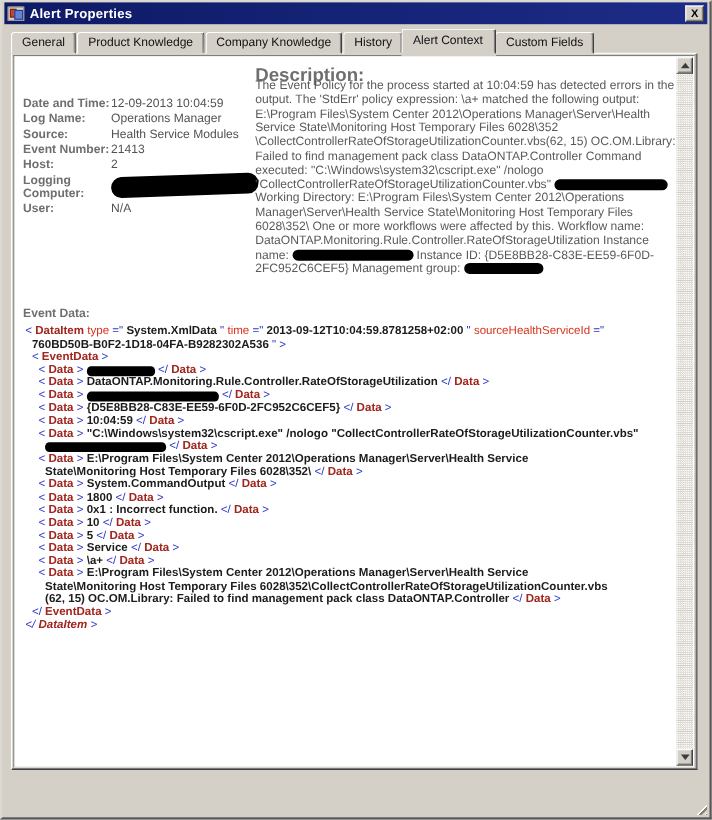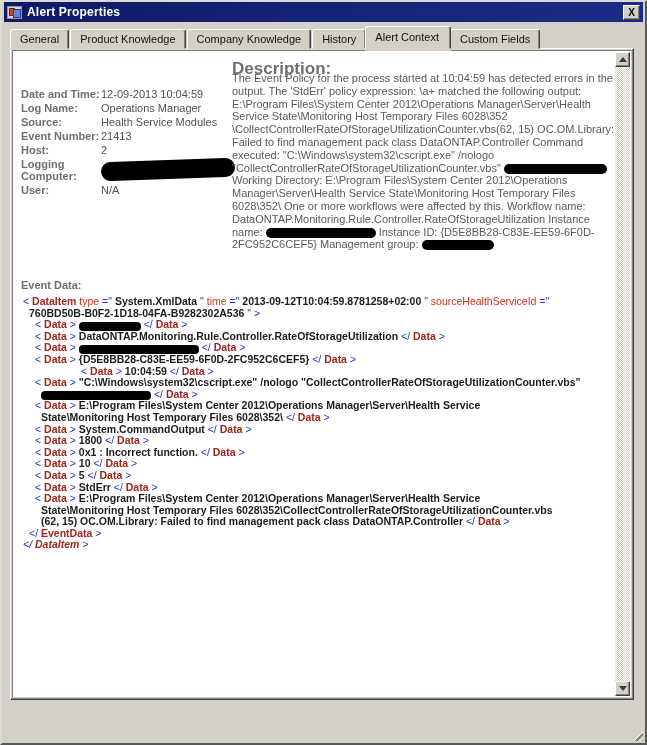--- a/index.html
+++ b/index.html
@@ -129,35 +129,37 @@
           </div>
         </div>
 
       <div class="desc-label">Description:</div>
       <div class="desc">The Event Policy for the process started at 10:04:59 has detected errors in the output. The 'StdErr' policy expression: \a+ matched the following output: E:\Program Files\System Center 2012\Operations Manager\Server\Health Service State\Monitoring Host Temporary Files 6028\352 \CollectControllerRateOfStorageUtilizationCounter.vbs(62, 15) OC.OM.Library: Failed to find management pack class DataONTAP.Controller Command executed: "C:\Windows\system32\cscript.exe" /nologo "CollectControllerRateOfStorageUtilizationCounter.vbs" <span class="redact" style="width: 103px;"></span> Working Directory: E:\Program Files\System Center 2012\Operations Manager\Server\Health Service State\Monitoring Host Temporary Files 6028\352\ One or more workflows were affected by this. Workflow name: DataONTAP.Monitoring.Rule.Controller.RateOfStorageUtilization Instance name: <span class="redact" style="width: 110px;"></span> Instance ID: {D5E8BB28-C83E-EE59-6F0D-2FC952C6CEF5} Management group: <span class="redact" style="width: 72px;"></span></div>
 
       <div class="ed-label">Event Data:</div>
       <div class="xml">
           <div class="xline" style="padding-left: 10px;"><span class="tk-d">&lt; </span><span class="tk-e">DataItem</span><span class="tk-a"> type </span><span class="tk-d">=" </span><span class="tk-t">System.XmlData</span><span class="tk-d"> " </span><span class="tk-a">time </span><span class="tk-d">=" </span><span class="tk-t">2013-09-12T10:04:59.8781258+02:00</span><span class="tk-d"> " </span><span class="tk-a">sourceHealthServiceId </span><span class="tk-d">="</span></div>
           <div class="xline" style="padding-left: 16px;"><span class="tk-t">760BD50B-B0F2-1D18-04FA-B9282302A536 </span><span class="tk-d">" &gt;</span></div>
+          <div class="xline" style="padding-left: 16px;"><span class="tk-d">&lt; </span><span class="tk-e">EventData</span><span class="tk-d"> &gt;</span></div>
           <div class="xline" style="padding-left: 22px;"><span class="tk-d">&lt; </span><span class="tk-e">Data</span><span class="tk-d"> &gt; </span><span class="redact xr" style="width: 62px;"></span><span class="tk-d"> &lt;/ </span><span class="tk-e">Data</span><span class="tk-d"> &gt;</span></div>
           <div class="xline" style="padding-left: 22px;"><span class="tk-d">&lt; </span><span class="tk-e">Data</span><span class="tk-d"> &gt; </span><span class="tk-t">DataONTAP.Monitoring.Rule.Controller.RateOfStorageUtilization</span><span class="tk-d"> &lt;/ </span><span class="tk-e">Data</span><span class="tk-d"> &gt;</span></div>
           <div class="xline" style="padding-left: 22px;"><span class="tk-d">&lt; </span><span class="tk-e">Data</span><span class="tk-d"> &gt; </span><span class="redact xr" style="width: 120px;"></span><span class="tk-d"> &lt;/ </span><span class="tk-e">Data</span><span class="tk-d"> &gt;</span></div>
           <div class="xline" style="padding-left: 22px;"><span class="tk-d">&lt; </span><span class="tk-e">Data</span><span class="tk-d"> &gt; </span><span class="tk-t">{D5E8BB28-C83E-EE59-6F0D-2FC952C6CEF5}</span><span class="tk-d"> &lt;/ </span><span class="tk-e">Data</span><span class="tk-d"> &gt;</span></div>
-          <div class="xline" style="padding-left: 22px; margin-left: 46px;"><span class="tk-d">&lt; </span><span class="tk-e">Data</span><span class="tk-d"> &gt; </span><span class="tk-t">10:04:59</span><span class="tk-d"> &lt;/ </span><span class="tk-e">Data</span><span class="tk-d"> &gt;</span></div>
+          <div class="xline" style="padding-left: 22px;"><span class="tk-d">&lt; </span><span class="tk-e">Data</span><span class="tk-d"> &gt; </span><span class="tk-t">10:04:59</span><span class="tk-d"> &lt;/ </span><span class="tk-e">Data</span><span class="tk-d"> &gt;</span></div>
           <div class="xline" style="padding-left: 22px;"><span class="tk-d">&lt; </span><span class="tk-e">Data</span><span class="tk-d"> &gt; </span><span class="tk-t">"C:\Windows\system32\cscript.exe" /nologo "CollectControllerRateOfStorageUtilizationCounter.vbs"</span></div>
           <div class="xline" style="padding-left: 28px;"><span class="redact xr" style="width: 110px;"></span><span class="tk-d"> &lt;/ </span><span class="tk-e">Data</span><span class="tk-d"> &gt;</span></div>
           <div class="xline" style="padding-left: 22px;"><span class="tk-d">&lt; </span><span class="tk-e">Data</span><span class="tk-d"> &gt; </span><span class="tk-t">E:\Program Files\System Center 2012\Operations Manager\Server\Health Service</span></div>
           <div class="xline" style="padding-left: 28px;"><span class="tk-t">State\Monitoring Host Temporary Files 6028\352\</span><span class="tk-d"> &lt;/ </span><span class="tk-e">Data</span><span class="tk-d"> &gt;</span></div>
           <div class="xline" style="padding-left: 22px;"><span class="tk-d">&lt; </span><span class="tk-e">Data</span><span class="tk-d"> &gt; </span><span class="tk-t">System.CommandOutput</span><span class="tk-d"> &lt;/ </span><span class="tk-e">Data</span><span class="tk-d"> &gt;</span></div>
           <div class="xline" style="padding-left: 22px;"><span class="tk-d">&lt; </span><span class="tk-e">Data</span><span class="tk-d"> &gt; </span><span class="tk-t">1800</span><span class="tk-d"> &lt;/ </span><span class="tk-e">Data</span><span class="tk-d"> &gt;</span></div>
           <div class="xline" style="padding-left: 22px;"><span class="tk-d">&lt; </span><span class="tk-e">Data</span><span class="tk-d"> &gt; </span><span class="tk-t">0x1 : Incorrect function.</span><span class="tk-d"> &lt;/ </span><span class="tk-e">Data</span><span class="tk-d"> &gt;</span></div>
           <div class="xline" style="padding-left: 22px;"><span class="tk-d">&lt; </span><span class="tk-e">Data</span><span class="tk-d"> &gt; </span><span class="tk-t">10</span><span class="tk-d"> &lt;/ </span><span class="tk-e">Data</span><span class="tk-d"> &gt;</span></div>
           <div class="xline" style="padding-left: 22px;"><span class="tk-d">&lt; </span><span class="tk-e">Data</span><span class="tk-d"> &gt; </span><span class="tk-t">5</span><span class="tk-d"> &lt;/ </span><span class="tk-e">Data</span><span class="tk-d"> &gt;</span></div>
-          <div class="xline" style="padding-left: 22px;"><span class="tk-d">&lt; </span><span class="tk-e">Data</span><span class="tk-d"> &gt; </span><span class="tk-t">StdErr</span><span class="tk-d"> &lt;/ </span><span class="tk-e">Data</span><span class="tk-d"> &gt;</span></div>
+          <div class="xline" style="padding-left: 22px;"><span class="tk-d">&lt; </span><span class="tk-e">Data</span><span class="tk-d"> &gt; </span><span class="tk-t">Service</span><span class="tk-d"> &lt;/ </span><span class="tk-e">Data</span><span class="tk-d"> &gt;</span></div>
+          <div class="xline" style="padding-left: 22px;"><span class="tk-d">&lt; </span><span class="tk-e">Data</span><span class="tk-d"> &gt; </span><span class="tk-t">\a+</span><span class="tk-d"> &lt;/ </span><span class="tk-e">Data</span><span class="tk-d"> &gt;</span></div>
           <div class="xline" style="padding-left: 22px;"><span class="tk-d">&lt; </span><span class="tk-e">Data</span><span class="tk-d"> &gt; </span><span class="tk-t">E:\Program Files\System Center 2012\Operations Manager\Server\Health Service</span></div>
           <div class="xline" style="padding-left: 28px;"><span class="tk-t">State\Monitoring Host Temporary Files 6028\352\CollectControllerRateOfStorageUtilizationCounter.vbs</span></div>
           <div class="xline" style="padding-left: 28px;"><span class="tk-t">(62, 15) OC.OM.Library: Failed to find management pack class DataONTAP.Controller</span><span class="tk-d"> &lt;/ </span><span class="tk-e">Data</span><span class="tk-d"> &gt;</span></div>
           <div class="xline" style="padding-left: 16px;"><span class="tk-d">&lt;/ </span><span class="tk-e">EventData</span><span class="tk-d"> &gt;</span></div>
           <div class="xline" style="padding-left: 10px; font-style: italic;"><span class="tk-d">&lt;/ </span><span class="tk-e">DataItem</span><span class="tk-d"> &gt;</span></div>
         </div>
 
       <div class="vscroll">
         <div class="sbtn up">
             <div class="tri-up"></div>

